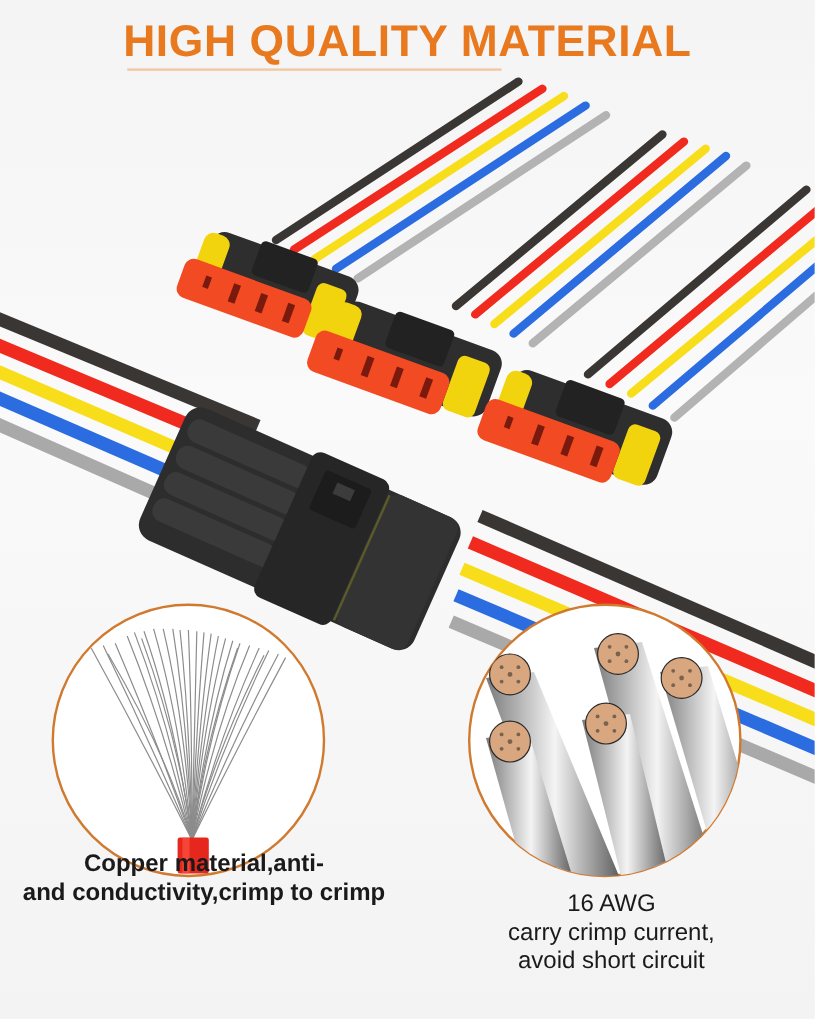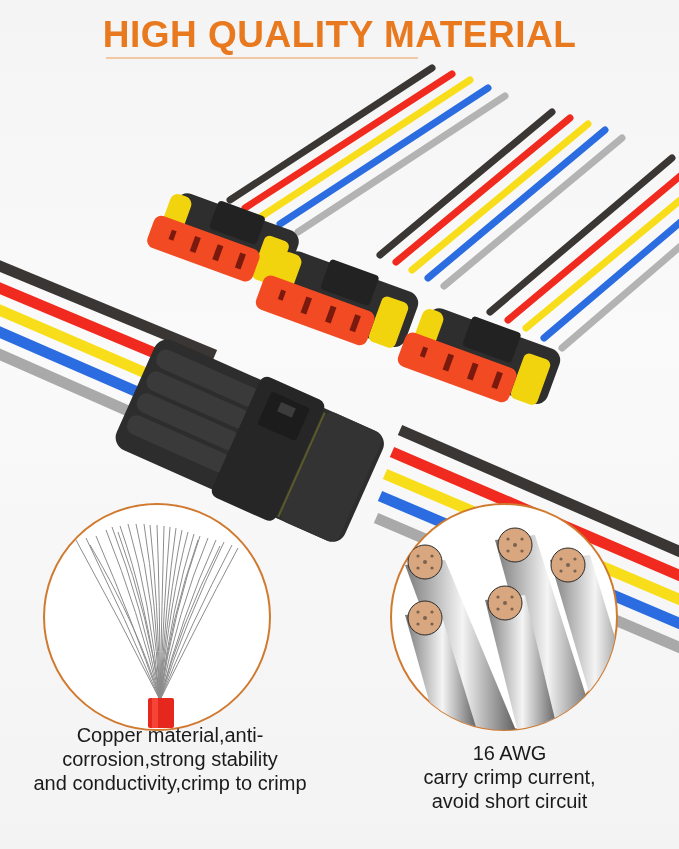--- a/index.html
+++ b/index.html
@@ -17,21 +17,21 @@
   .title-rule {
     position: absolute; left: 106px; top: 57px; width: 312px; height: 2px;
     background: #f0c9a4;
   }
   .scene { position: absolute; left: 0; top: 0; width: 679px; height: 849px; }
   .caption {
     position: absolute; text-align: center; color: #1a1a1a;
     font-size: 20px; line-height: 24px;
   }
   .caption span { display: block; }
-  .caption-left { left: 0; width: 340px; top: 723px; }
+  .caption-left { left: 0; width: 340px; top: 708px; font-weight: bold; }
   .caption-right { left: 340px; width: 339px; top: 741px; }
 </style>
 </head>
 <body>
 
 <div class="title">HIGH QUALITY MATERIAL</div>
 <div class="title-rule"></div>
 
 <svg class="scene" viewBox="0 0 679 849" xmlns="http://www.w3.org/2000/svg">
   <defs>
@@ -210,21 +210,20 @@
           <circle cx="512" cy="597" r="1.6"></circle>
           <circle cx="498" cy="609" r="1.6"></circle>
           <circle cx="512" cy="609" r="1.6"></circle>
       </g>
     </g>
   </g>
 </svg>
 
 <div class="caption caption-left">
   <span>Copper material,anti-</span>
-  <span>corrosion,strong stability</span>
   <span>and conductivity,crimp to crimp</span>
 </div>
 
 <div class="caption caption-right">
   <span>16 AWG</span>
   <span>carry crimp current,</span>
   <span>avoid short circuit</span>
 </div>
 
 </body></html>

